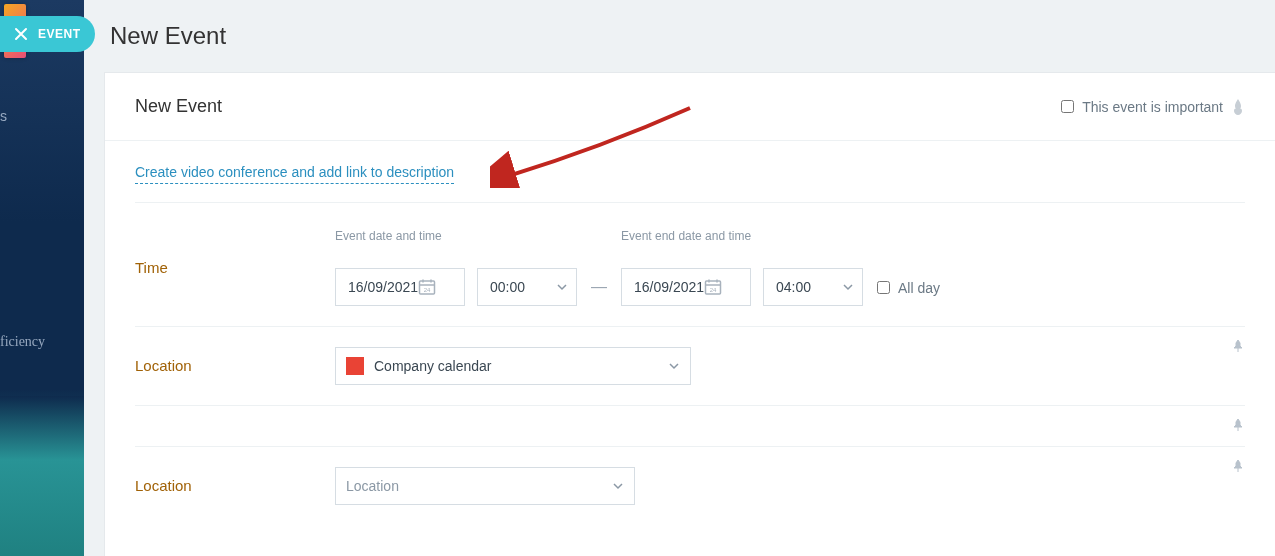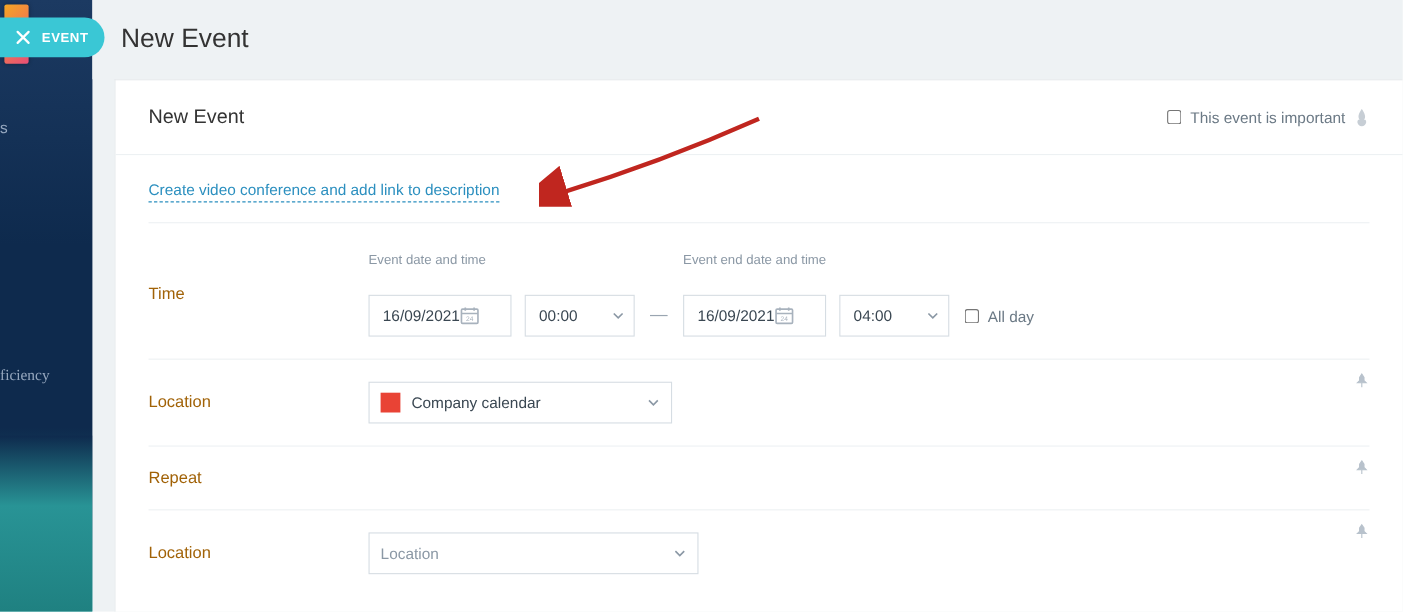--- a/index.html
+++ b/index.html
@@ -53,21 +53,21 @@
   .time-group{ display:flex; align-items:flex-end; }
   .col{ display:flex; flex-direction:column; margin-right:0;gap:19px; }
   .dash{ color:#9aa5b1; padding:0 14px 10px; }
   .allday{ display:flex; align-items:center; color:#6b7985; font-size:14px; margin-left:14px; padding-bottom:10px; }
   .allday input{ margin-right:8px; }
 
   .inp, .sel, .datebox, .timebox, .cal-sel { height:38px; border:1px solid #d6dde3; background:#fff;
         display:flex; align-items:center; font-size:14px; color:#3a4752; }
   .datebox{ width:130px; padding:0 8px 0 12px; }
   .timebox{ width:100px; padding:0 8px 0 12px; justify-content:space-between; margin-left:12px; }
-  .cal-sel{ width:276px; padding:0 10px; justify-content:space-between; }
+  .cal-sel{ width:356px; padding:0 10px; justify-content:space-between; }
   .cal-sel .sq{ width:18px; height:18px; background:#e94335; margin-right:10px; }
   .small-sel{ width:190px; padding:0 10px; justify-content:space-between; }
   .loc-sel{ width:300px; padding:0 10px; justify-content:space-between; color:#8b98a5; }
   .chev{ width:12px; height:12px; }
   .cal-icon{ width:18px; height:18px; }
   .tz{ margin-top:12px; }
 
   
   .arrow-svg{ position:absolute; left:490px; top:98px; width:220px; height:90px; pointer-events:none; z-index:10; }
 
@@ -179,21 +179,20 @@
               <path d="M2 4 L6 8 L10 4" fill="none" stroke="#8b98a5" stroke-width="1.5"></path>
             </svg>
         </div>
       </div>
       <svg class="pin" viewBox="0 0 14 14">
         <path d="M7 1 L9 4 L9 7 L11 9 L3 9 L5 7 L5 4 Z M7 9 L7 13" fill="#b8c2cc" stroke="#b8c2cc" stroke-width="1"></path>
       </svg>
     </div>
 
     <div class="row">
-      <div class="row-label">Repeat</div>
       <svg class="pin" viewBox="0 0 14 14">
         <path d="M7 1 L9 4 L9 7 L11 9 L3 9 L5 7 L5 4 Z M7 9 L7 13" fill="#b8c2cc" stroke="#b8c2cc" stroke-width="1"></path>
       </svg>
     </div>
 
     <div class="row" style="border-bottom:none;">
       <div class="row-label">Location</div>
       <div class="row-body">
         <div class="inp loc-sel">
           <span>Location</span>

